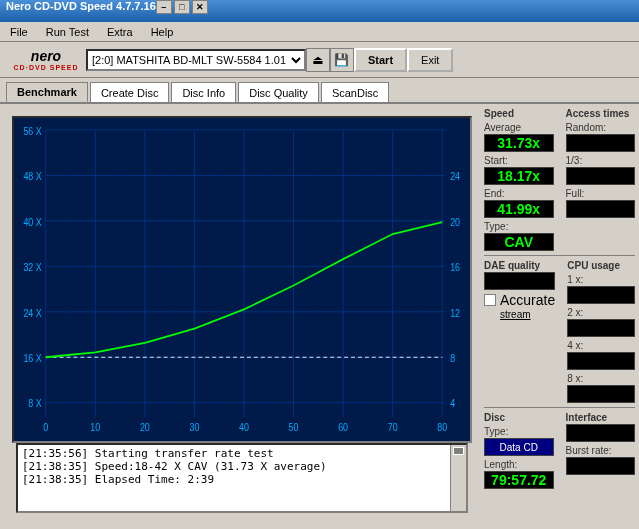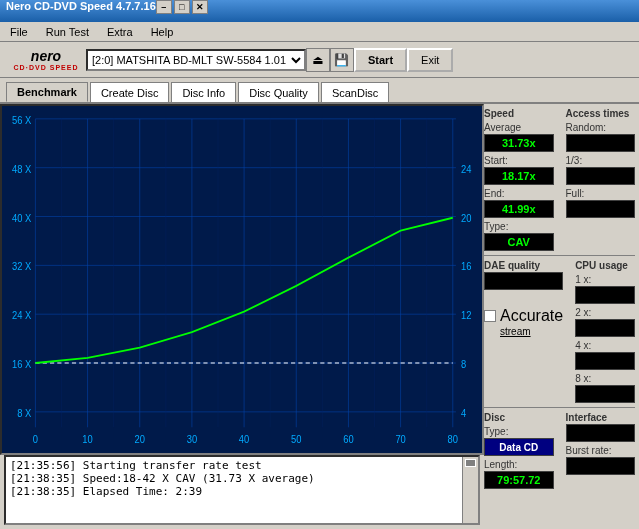--- a/index.html
+++ b/index.html
@@ -144,21 +144,21 @@
       display: flex;
       height: calc(529px - 22px - 20px - 36px - 26px);
       background: #d4d0c8;
     }
 
     
     #chart-area {
       flex: 1;
       display: flex;
       flex-direction: column;
-      padding: 0;
+      padding: 12px;
     }
     #chart-container {
       flex: 1;
       background: #001a4a;
       border: 2px inset #808080;
       position: relative;
       overflow: hidden;
     }
 
     
@@ -198,21 +198,21 @@
       gap: 1px;
     }
     .panel-label {
       font-size: 10px;
       color: #333;
       font-weight: bold;
     }
     .panel-value-box {
       background: black;
       color: #00ff00;
-      font-size: 11px;
+      font-size: 14px;
       font-weight: bold;
       height: 18px;
       display: flex;
       align-items: center;
       justify-content: center;
       border: 1px solid #404040;
     }
 
     .two-col {
       display: grid;
@@ -222,34 +222,34 @@
     .sub-label {
       font-size: 10px;
       color: #333;
       margin-top: 2px;
     }
 
     .checkbox-row {
       display: flex;
       align-items: center;
       gap: 4px;
-      font-size: 16px;
-      margin-top: 16px;
+      font-size: 14px;
+      margin-top: 1px;
     }
     .checkbox-box {
       width: 12px; height: 12px;
       border: 1px solid #808080;
       background: white;
     }
 
     .disc-type-box {
       background: #000080;
       color: white;
       font-size: 10px;
-      font-weight: bold;
+      font-weight: normal;
       height: 18px;
       display: flex;
       align-items: center;
       justify-content: center;
       border: 1px solid #404040;
     }
 
     .section-divider {
       height: 1px;
       background: #808080;

